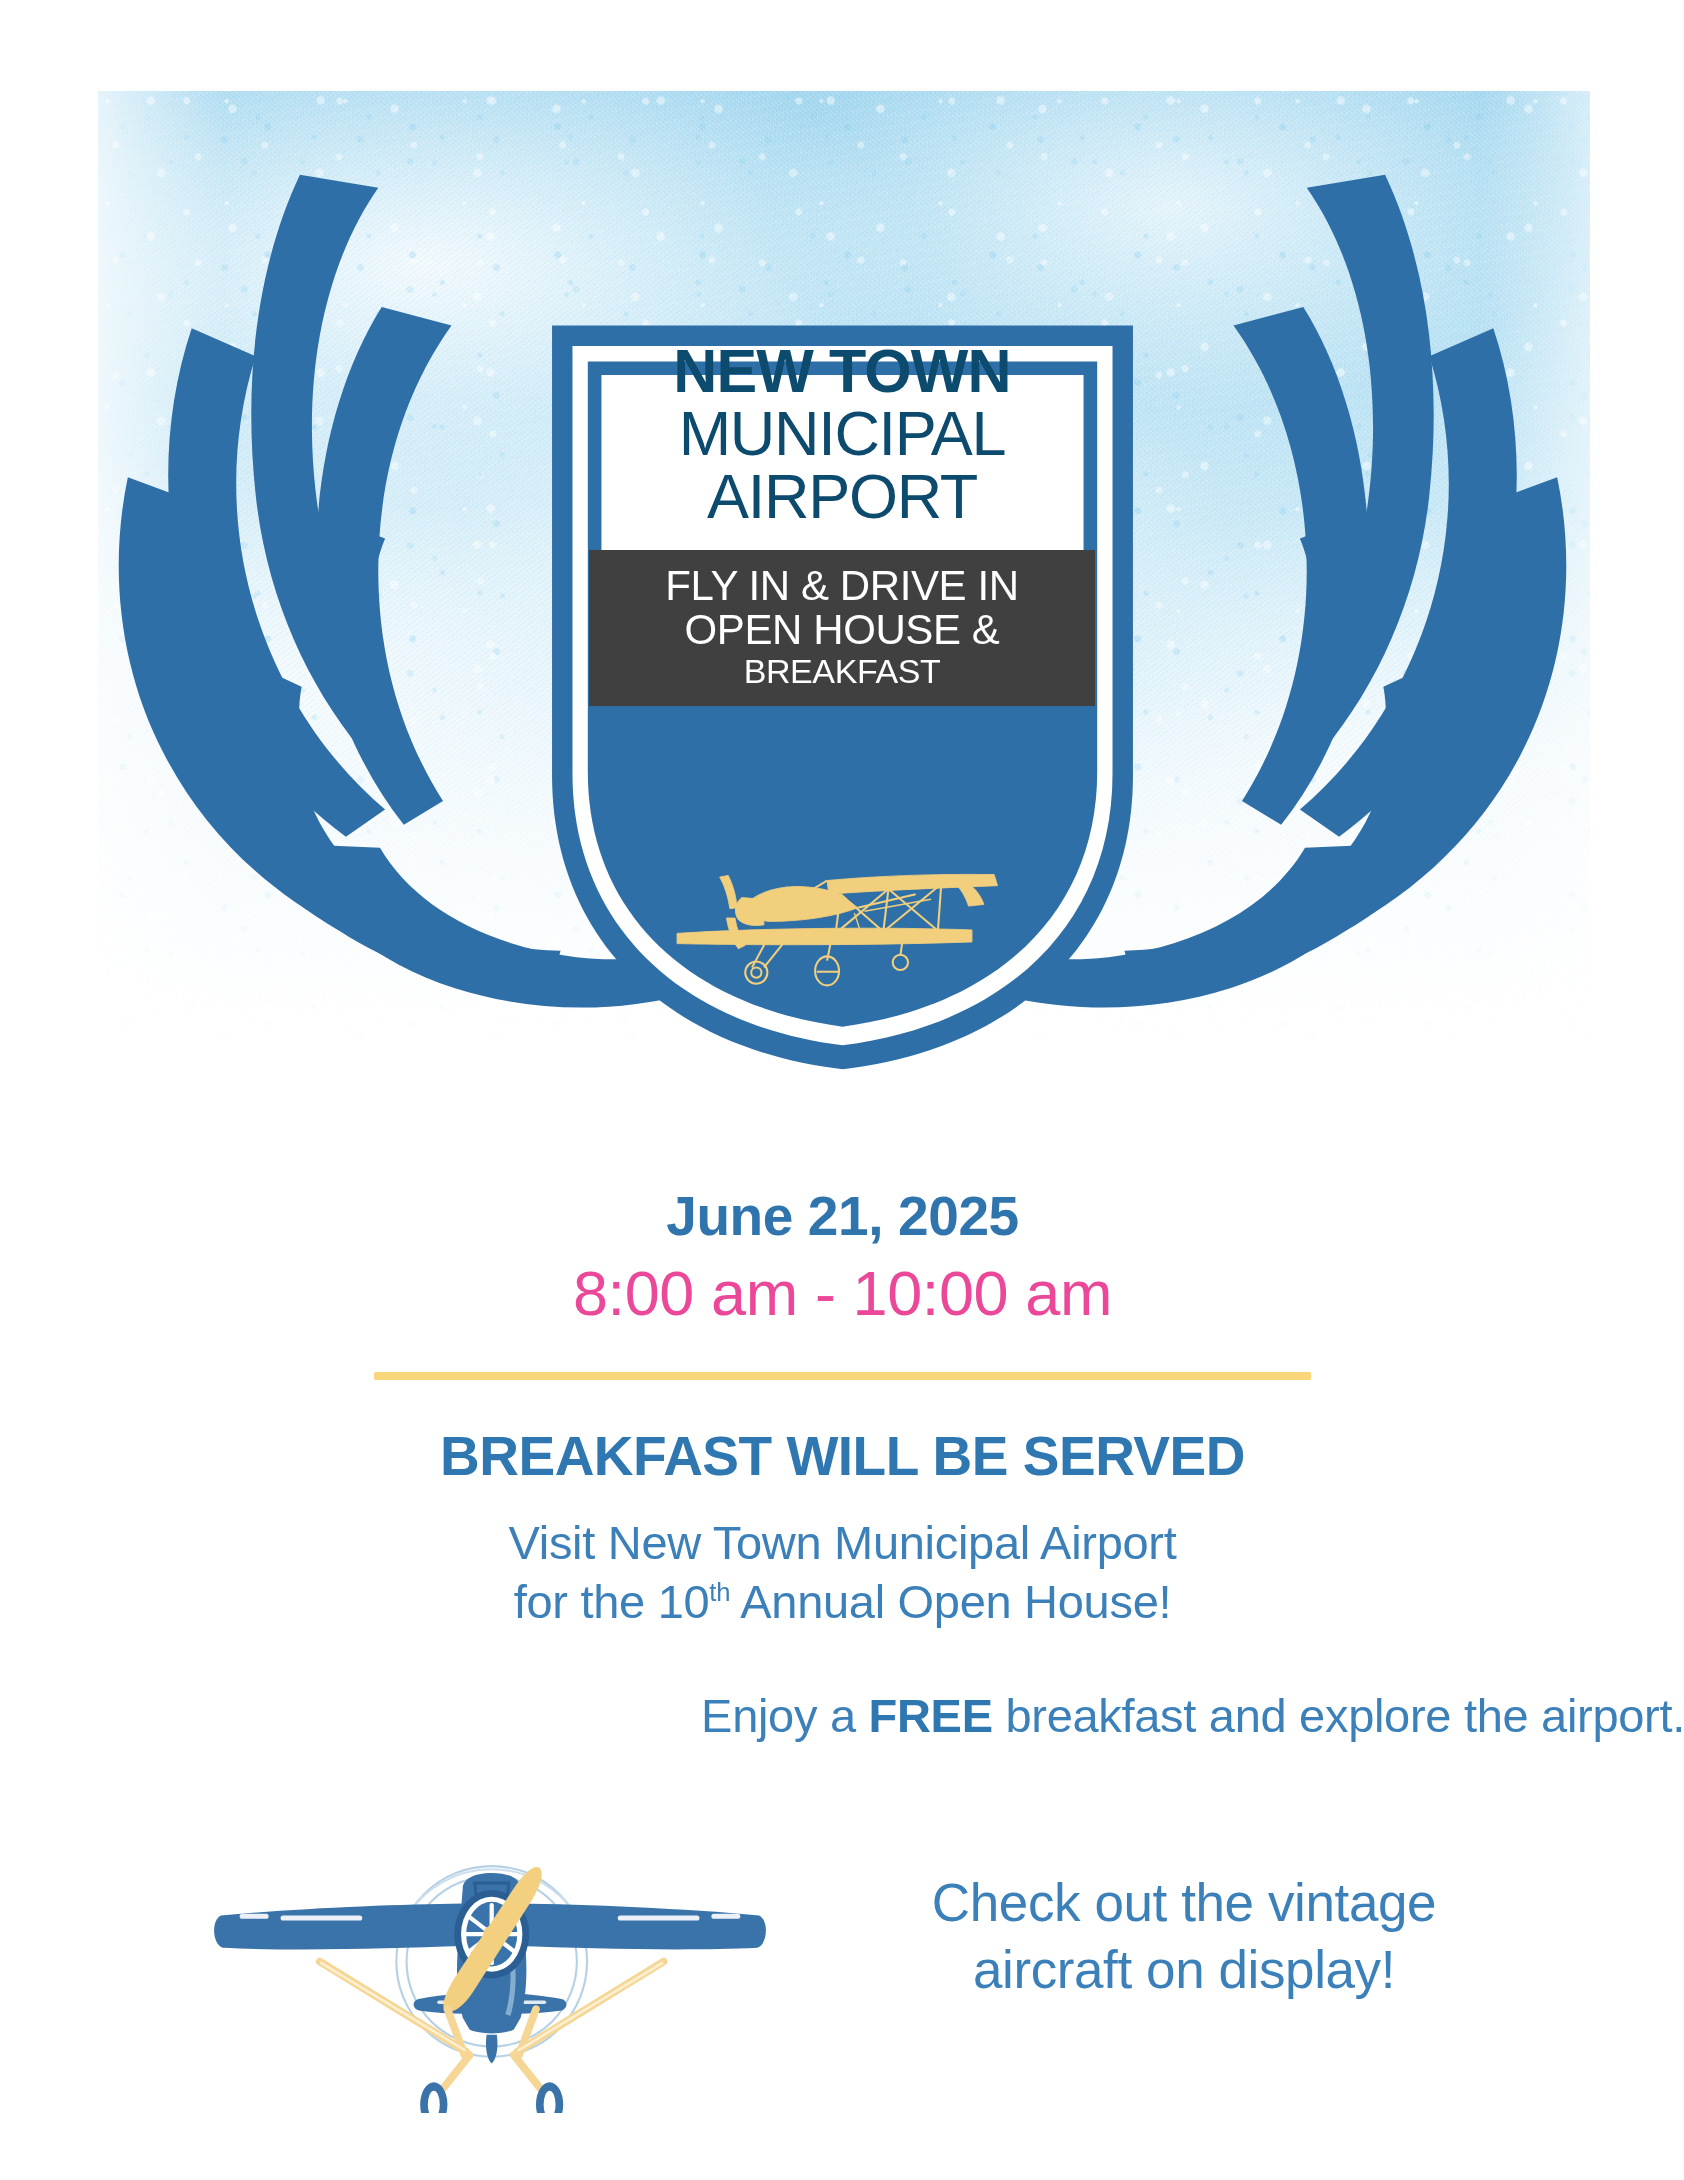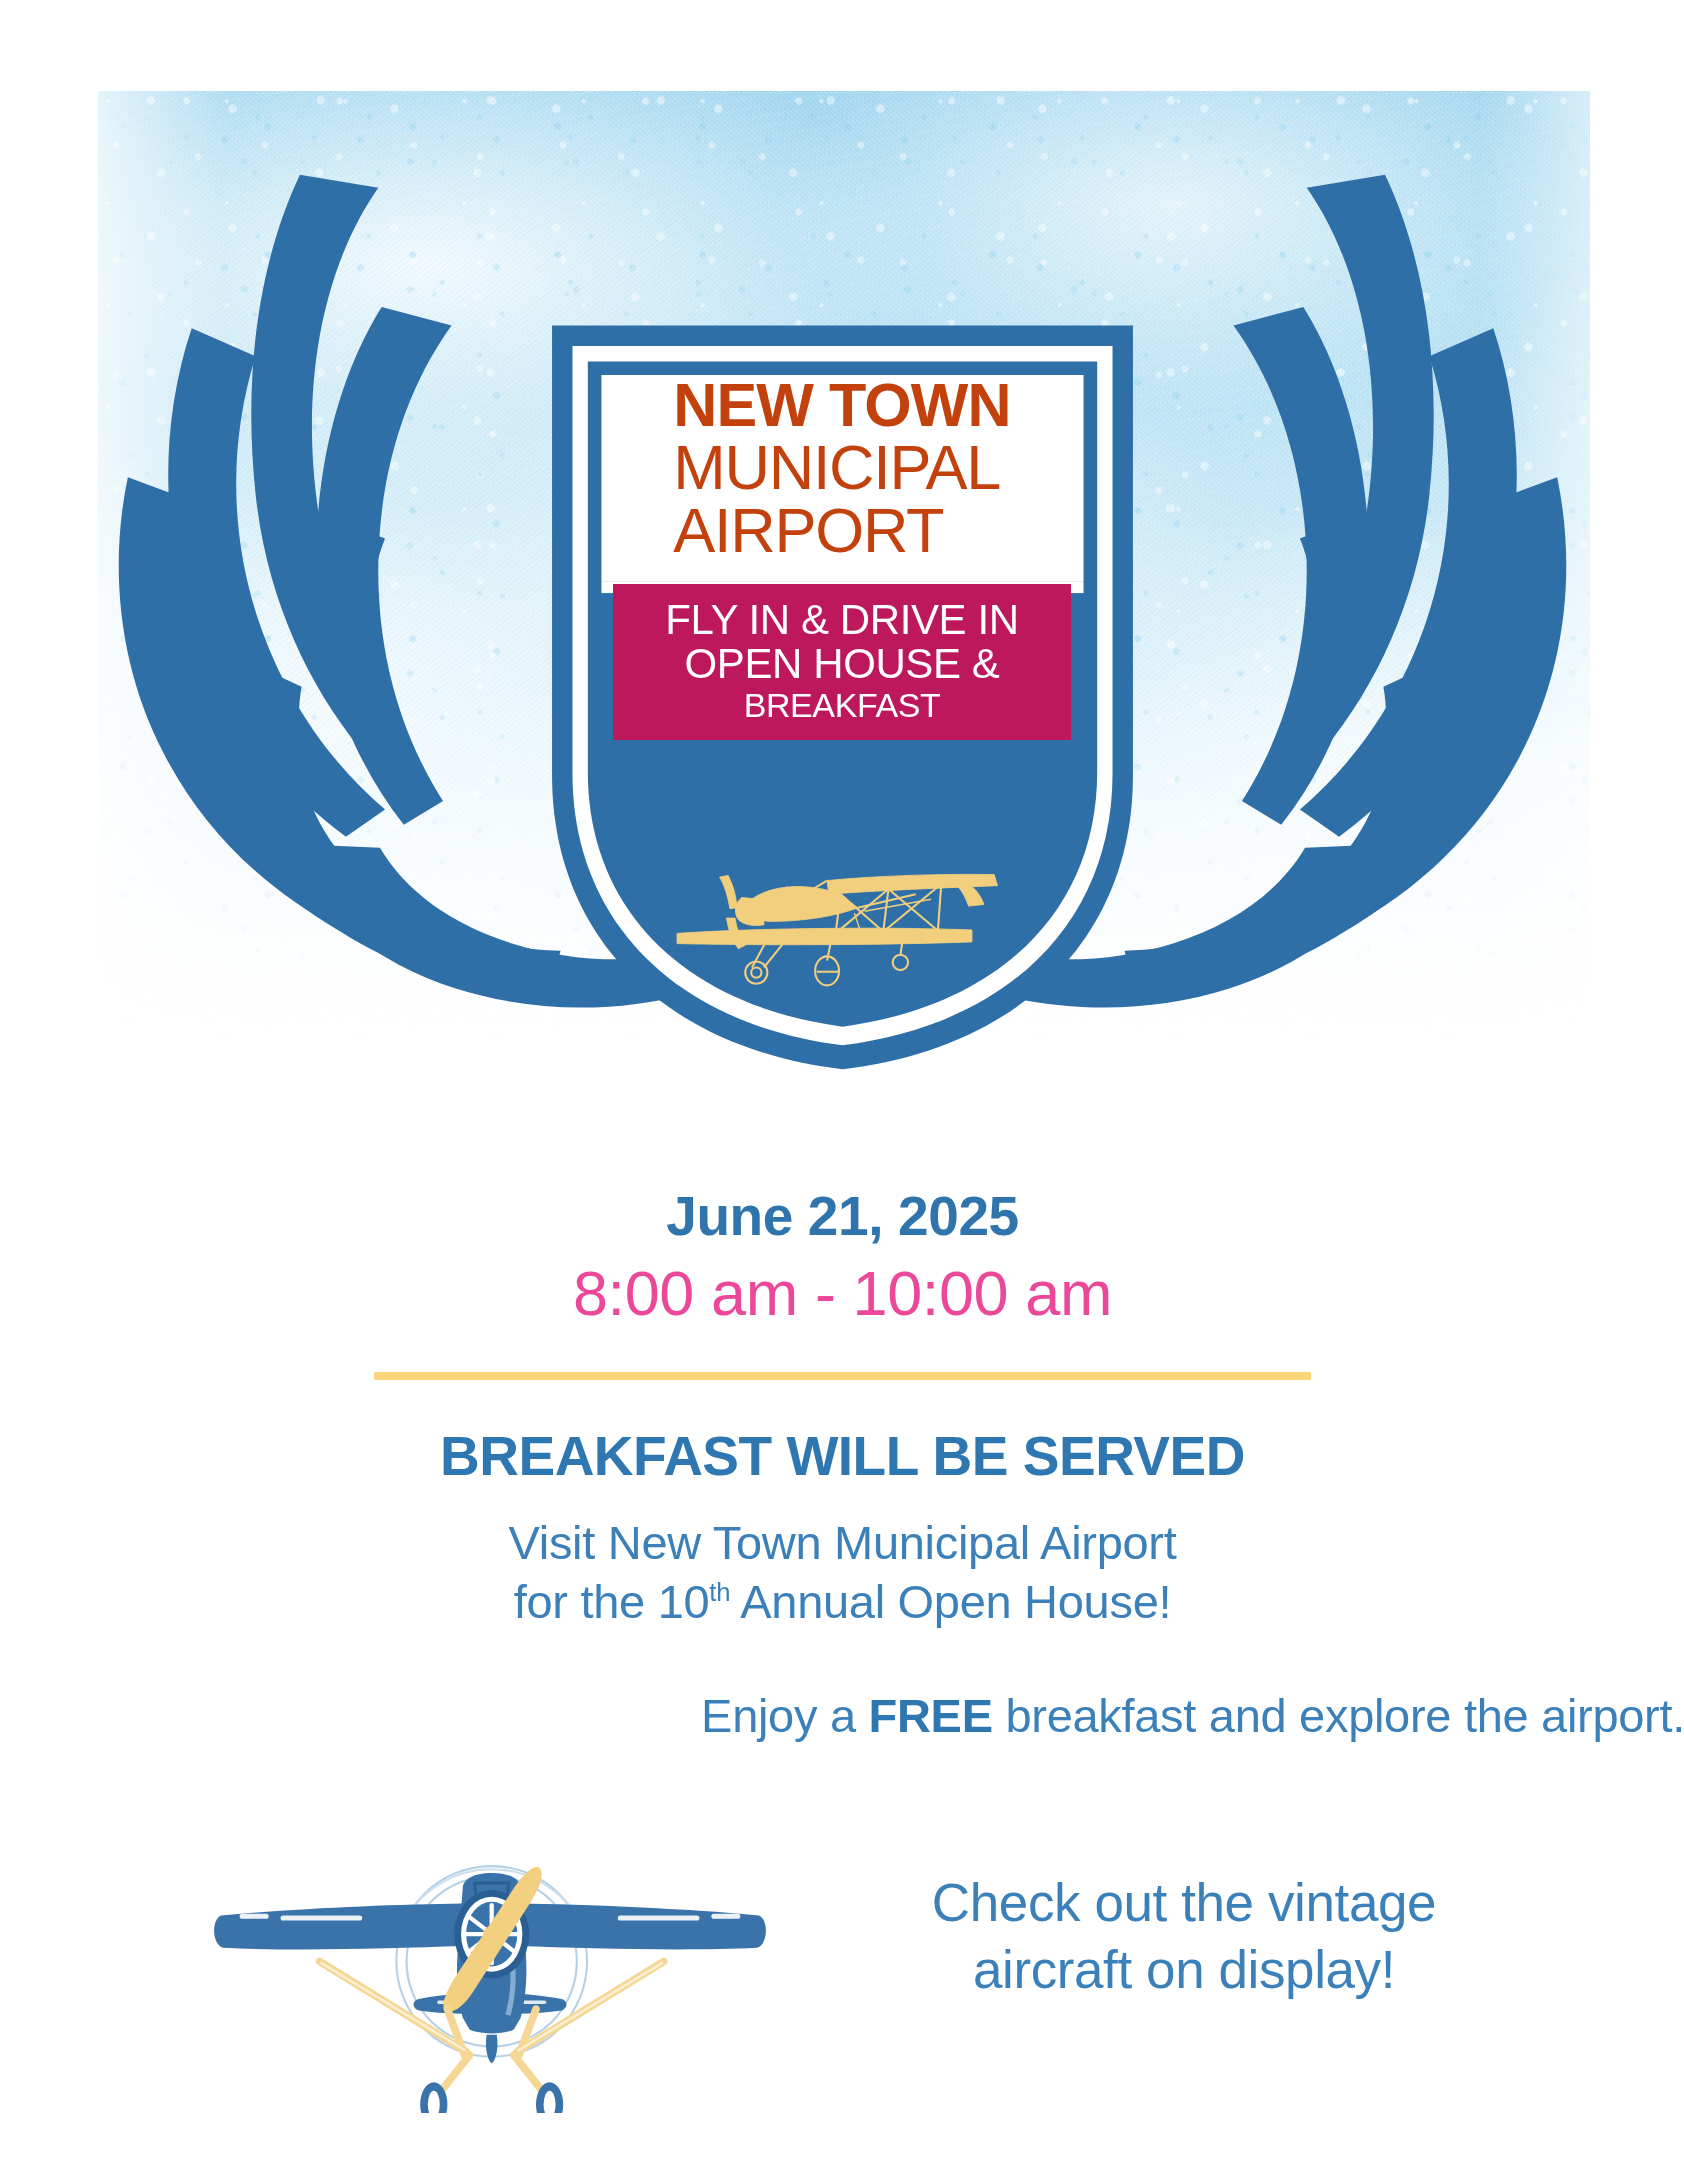--- a/index.html
+++ b/index.html
@@ -119,41 +119,41 @@
     left: 572px;
     top: 341px;
     width: 540px;
     height: 477px;
     display: flex;
     flex-direction: column;
     align-items: center;
     pointer-events: none;
   }
   .shield-title {
-    color: #c2410c;
+    color: #0c4a6e;
+    text-align: center;
     line-height: 1.0;
-    margin-top: 34px;
   }
   .shield-title .l1 {
     display: block;
     font-size: 61px;
     font-weight: bold;
     letter-spacing: -0.9px;
   }
   .shield-title .l2,
   .shield-title .l3 {
     display: block;
     font-size: 63px;
     font-weight: normal;
     letter-spacing: -1.3px;
   }
   .shield-sub {
     margin-top: 22px;
-    width: 458px;
-    background: #be185d;
+    width: 506px;
+    background: #404040;
     color: #ffffff;
     text-align: center;
     padding: 13.6px 0 17px 0;
     line-height: 1.06;
   }
   .shield-sub .s1,
   .shield-sub .s2 {
     display: block;
     font-size: 42px;
     font-weight: normal;

